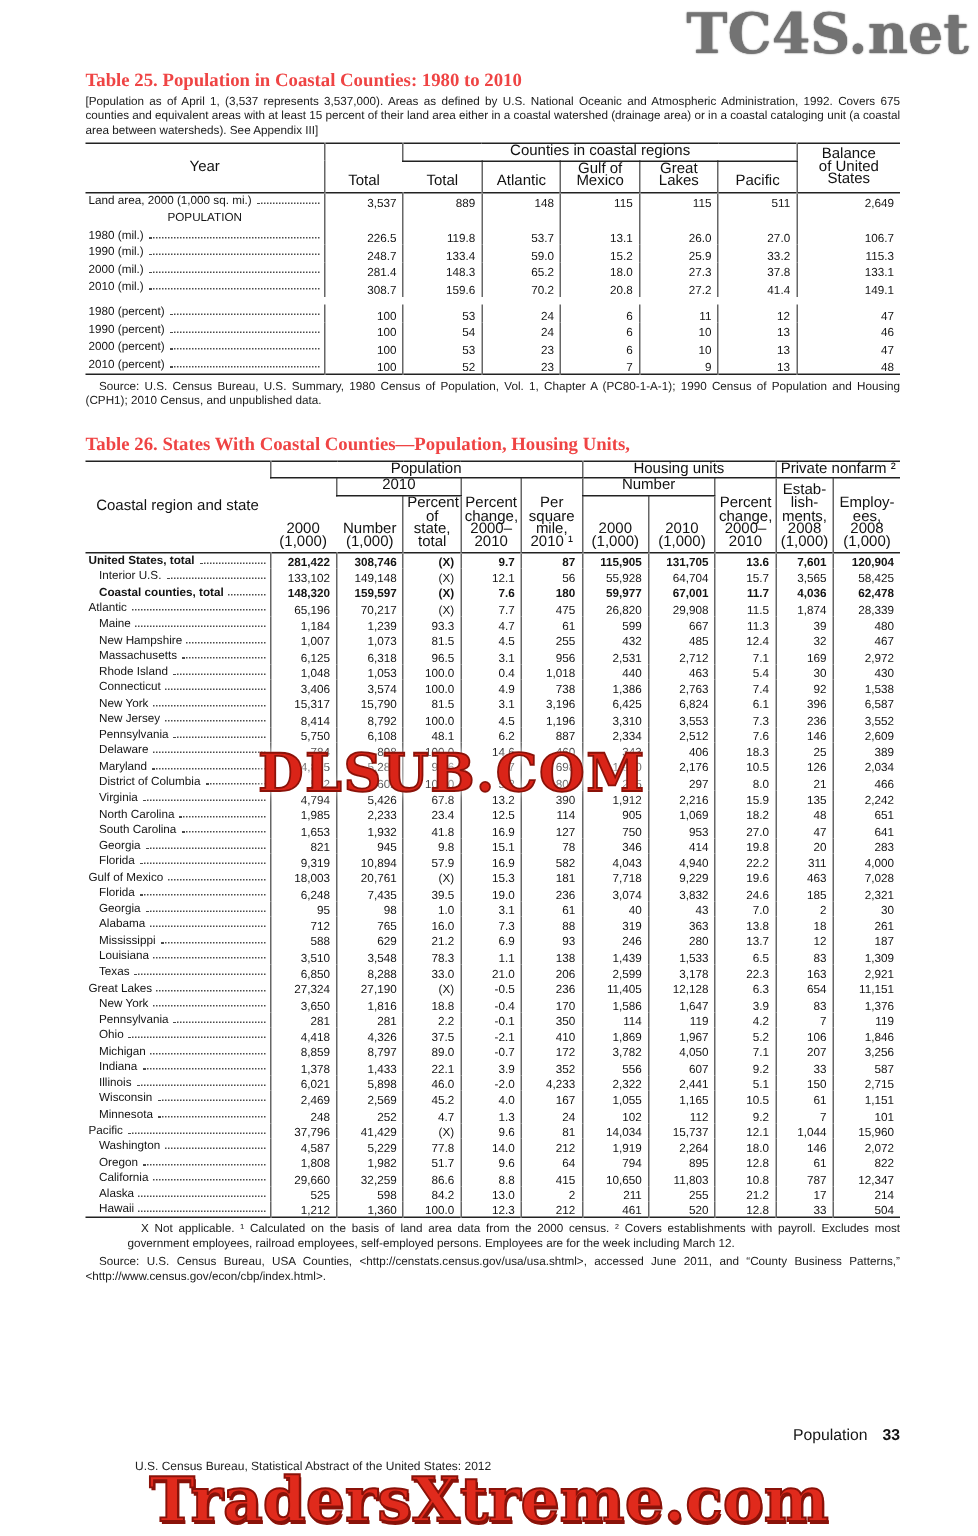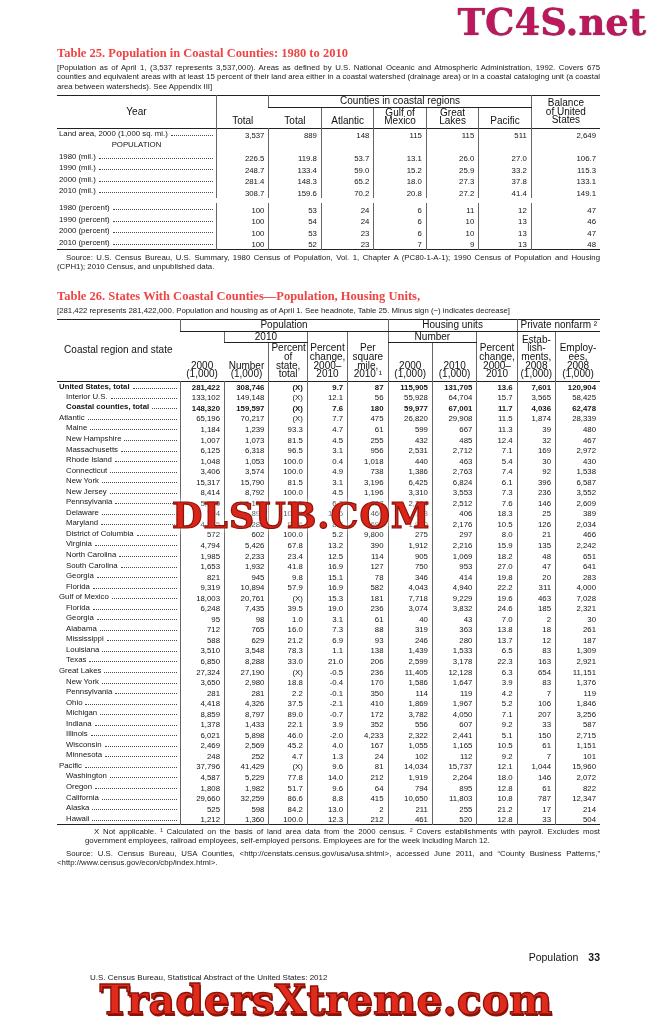--- a/index.html
+++ b/index.html
@@ -37,21 +37,21 @@
   .t26 tbody tr { height:10.55px; }
   tr.gaprow { height:5px !important; }
   .stubcell .lbl { white-space:nowrap; }
   .stubcell .dots { flex:1 1 auto; min-width:3px; margin:0 1px 2px 3px; border-bottom:1.2px dotted #4a4a4a; }
   .ind1 { padding-left:9px !important; }
   .b { font-weight:bold; }
   td.sect { justify-content:center; }
 
   
   .wm { position:absolute; font-family:"DejaVu Serif", serif; font-weight:bold; white-space:nowrap; }
-  .wm-top { top:0px; right:6px; font-size:37px; color:#be185d;
+  .wm-top { top:0px; right:6px; font-size:37px; color:#737373;
             text-shadow:0 0 1px #333; letter-spacing:0px; }
   .wm-mid { top:495px; left:172px; font-size:35px; color:#da2418;
             -webkit-text-stroke:1.2px #8a1209; letter-spacing:1px;
             text-shadow:0 0 6px rgba(255,255,255,.9), 0 0 10px rgba(255,255,255,.8); }
   .wm-bot { bottom:0px; left:50%; transform:translateX(-50%); font-size:41px; color:#e02a1c;
             -webkit-text-stroke:1.3px #8a1209; text-shadow:1px 2px 0 #8a1209; }
 
   
   .page-footer { position:absolute; top:951px; right:52px; font-size:10.5px; }
   .page-footer .num { font-weight:bold; margin-left:10px; }
@@ -230,21 +230,20 @@
           <td class="num">9</td>
           <td class="num">13</td>
           <td class="num">48</td>
         </tr>
       </tbody>
   </table>
 
   <div class="srcnote">Source: U.S. Census Bureau, U.S. Summary, 1980 Census of Population, Vol. 1, Chapter A (PC80-1-A-1); 1990 Census of Population and Housing (CPH1); 2010 Census, and unpublished data.</div>
 
   <div class="mt26 tbl-title">Table 26. States With Coastal Counties—Population, Housing Units,</div>
-  <div class="headnote">[281,422 represents 281,422,000. Population and housing as of April 1. See headnote, Table 25. Minus sign (−) indicates decrease]</div>
 
   <table class="t26">
     <colgroup>
       <col style="width:122px">
         <col style="width:44px">
         <col style="width:44px">
         <col style="width:38px">
       <col style="width:40px">
         <col style="width:40px">
         <col style="width:44px">
@@ -747,21 +746,21 @@
           <td class="num">6.3</td>
           <td class="num">654</td>
           <td class="num">11,151</td>
         </tr>
         <tr>
           <td class="stubcell ind1">
             <span class="lbl">New York</span>
             <span class="dots"></span>
           </td>
           <td class="num">3,650</td>
-          <td class="num">2,980</td>
+          <td class="num">1,816</td>
           <td class="num">18.8</td>
           <td class="num">-0.4</td>
           <td class="num">170</td>
           <td class="num">1,586</td>
           <td class="num">1,647</td>
           <td class="num">3.9</td>
           <td class="num">83</td>
           <td class="num">1,376</td>
         </tr>
         <tr>

